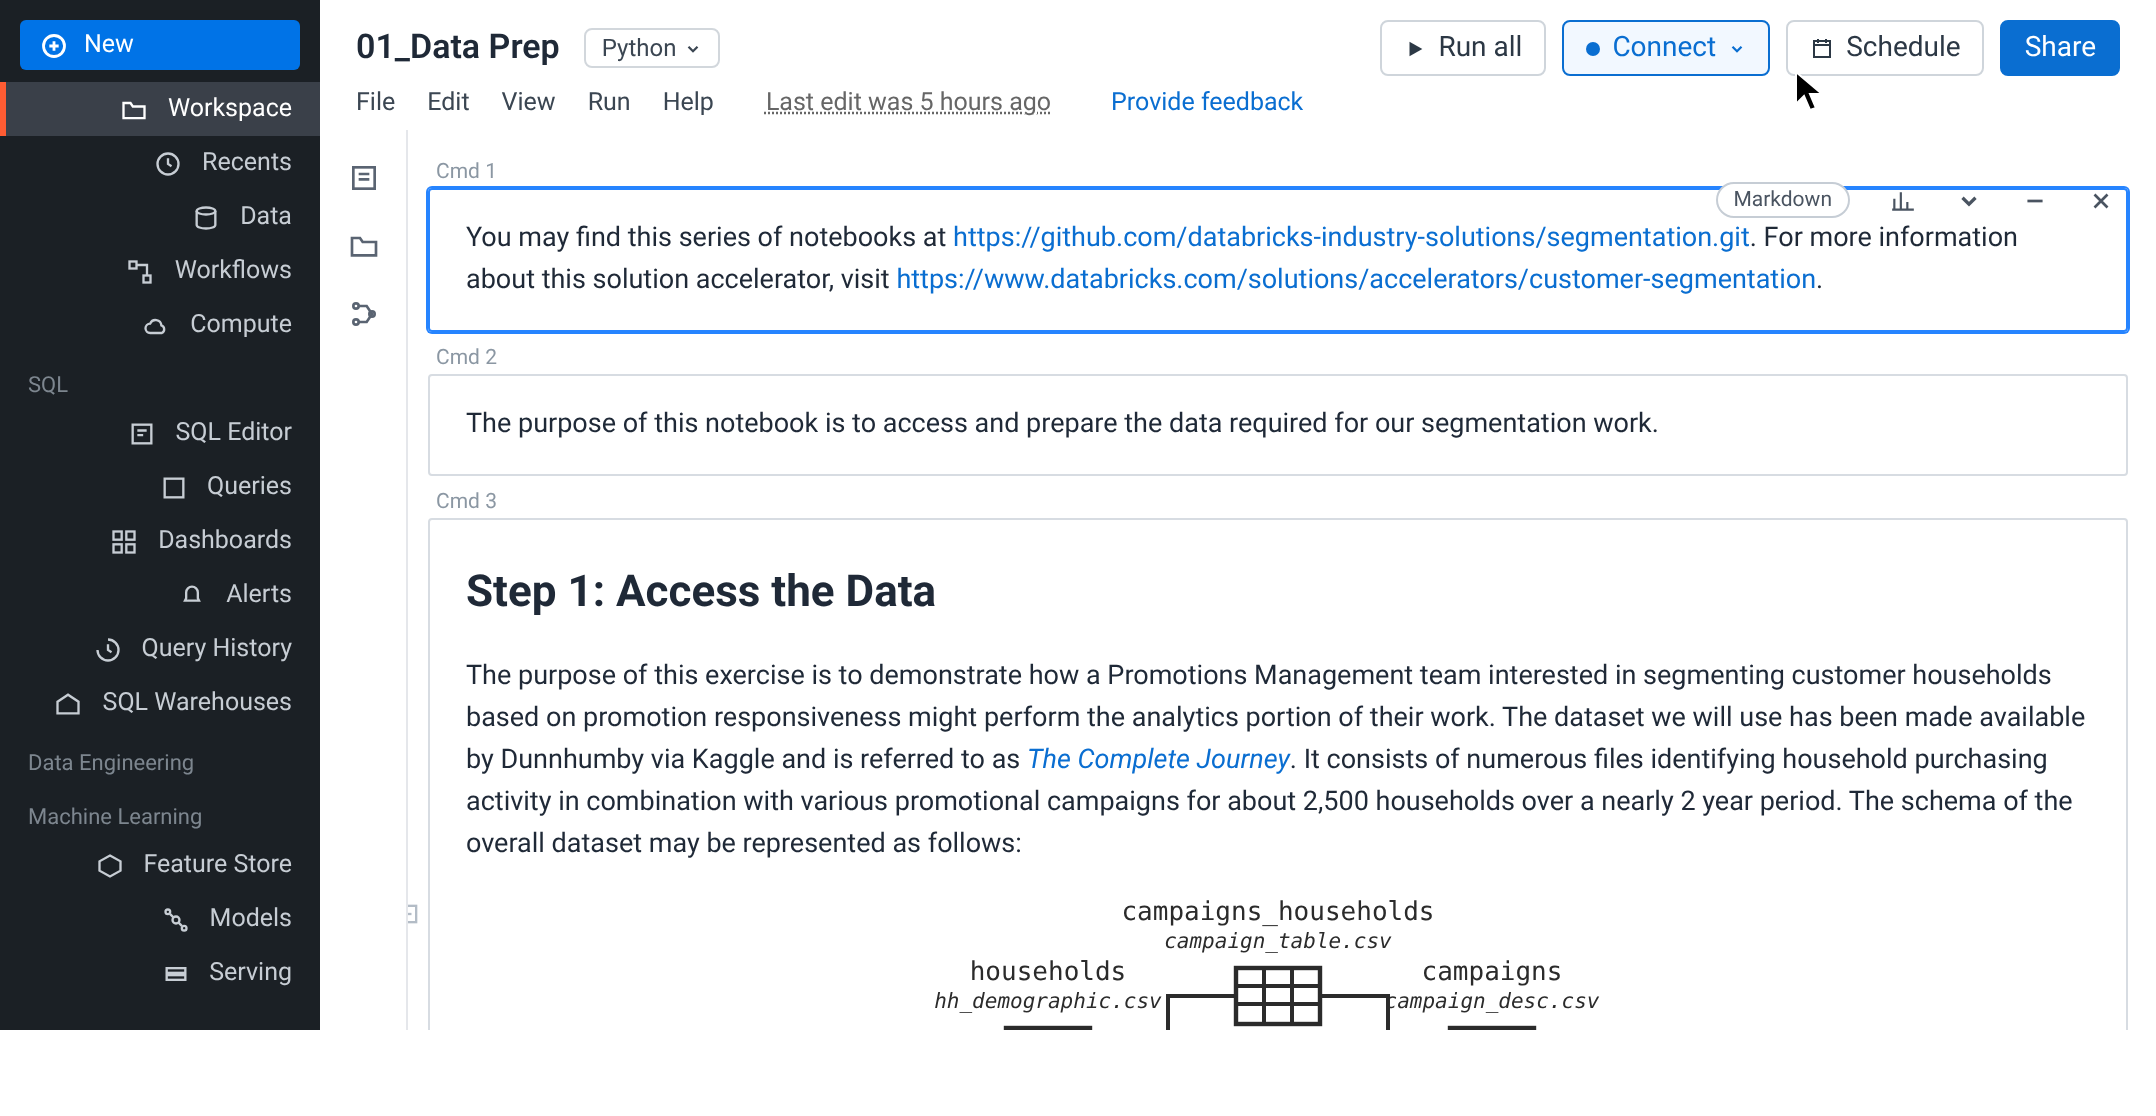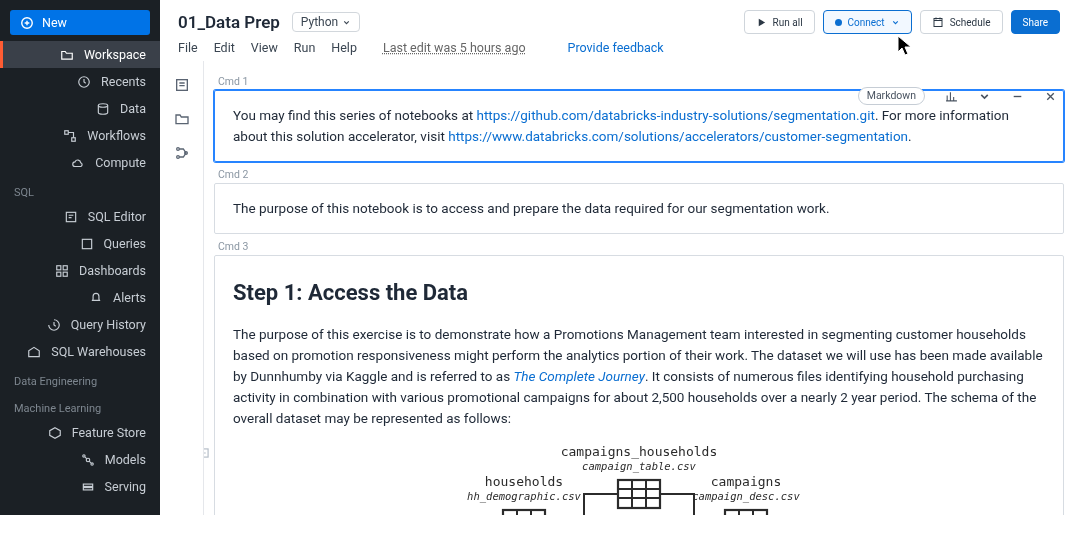--- a/index.html
+++ b/index.html
@@ -18,27 +18,27 @@
   .gutter { width: 44px; background: #fff; border-right: 1px solid #e5e7eb; display:flex; flex-direction:column; align-items:center; padding-top: 16px; gap: 18px; color:#5a6472; }
   .gutter-icon { width:16px; height:16px; cursor:pointer; }
 
   
   .main { flex: 1; background: #fff; color: #1f2937; display:flex; flex-direction:column; overflow:hidden; }
   .header { padding: 10px 18px 6px; border-bottom: none; }
   .header-row1 { display:flex; align-items:center; gap: 12px; }
   .title { font-size: 17px; font-weight:600; color:#1f2937; }
   .lang-pill { border:1px solid #d2d7dc; border-radius:4px; padding:2px 8px; font-size:12px; color:#3b4652; display:flex; align-items:center; gap:4px; cursor:pointer;}
   .header-actions { margin-left:auto; display:flex; gap:8px; }
-  .btn { border:1px solid #cfd5db; background:#fff; border-radius:4px; padding:5px 11px; font-size:10px; color:#2c3845; display:flex; align-items:center; gap:6px; cursor:pointer; }
+  .btn { border:1px solid #cfd5db; background:#fff; border-radius:4px; padding:5px 11px; font-size:14px; color:#2c3845; display:flex; align-items:center; gap:6px; cursor:pointer; }
   .btn.connect { border-color:#0a6ed1; color:#0a6ed1; background:#f2f8ff; }
   .btn.primary { background:#0a6ed1; border-color:#0a6ed1; color:#fff; }
   .header-row2 { display:flex; align-items:center; gap:16px; margin-top:6px; font-size:12.5px; color:#3b4652; }
   .menu-item { cursor:pointer; }
   .meta { color:#666; text-decoration:underline dotted; margin-left:10px; }
-  .feedback { color:#0a6ed1; cursor:pointer; margin-left:26px; }
+  .feedback { color:#0a6ed1; cursor:pointer; margin-left:14px; }
 
   
   .cells { flex:1; overflow:auto; padding: 8px 14px 20px 4px; }
   .cmd-label { font-size:10.5px; color:#8b97a3; margin: 6px 0 2px 10px; }
   .cell { border:1px solid #d7dce2; border-radius:2px; padding: 14px 18px; font-size:13.5px; color:#1f2937; line-height:1.55; position:relative; }
   .cell.focused { border-color:#2684ff; box-shadow: 0 0 0 1px #2684ff; }
   .cell a { color:#0a6ed1; text-decoration:none; }
   .cell-toolbar { position:absolute; top:-4px; right:6px; display:flex; gap:20px; align-items:center; }
   .md-pill { border:1px solid #c6cdd5; border-radius:10px; padding:0 8px; font-size:10.5px; color:#4a5461; background:#fff; }
   .tool-icon { width:13px; height:13px; color:#4a5461; cursor:pointer; }

